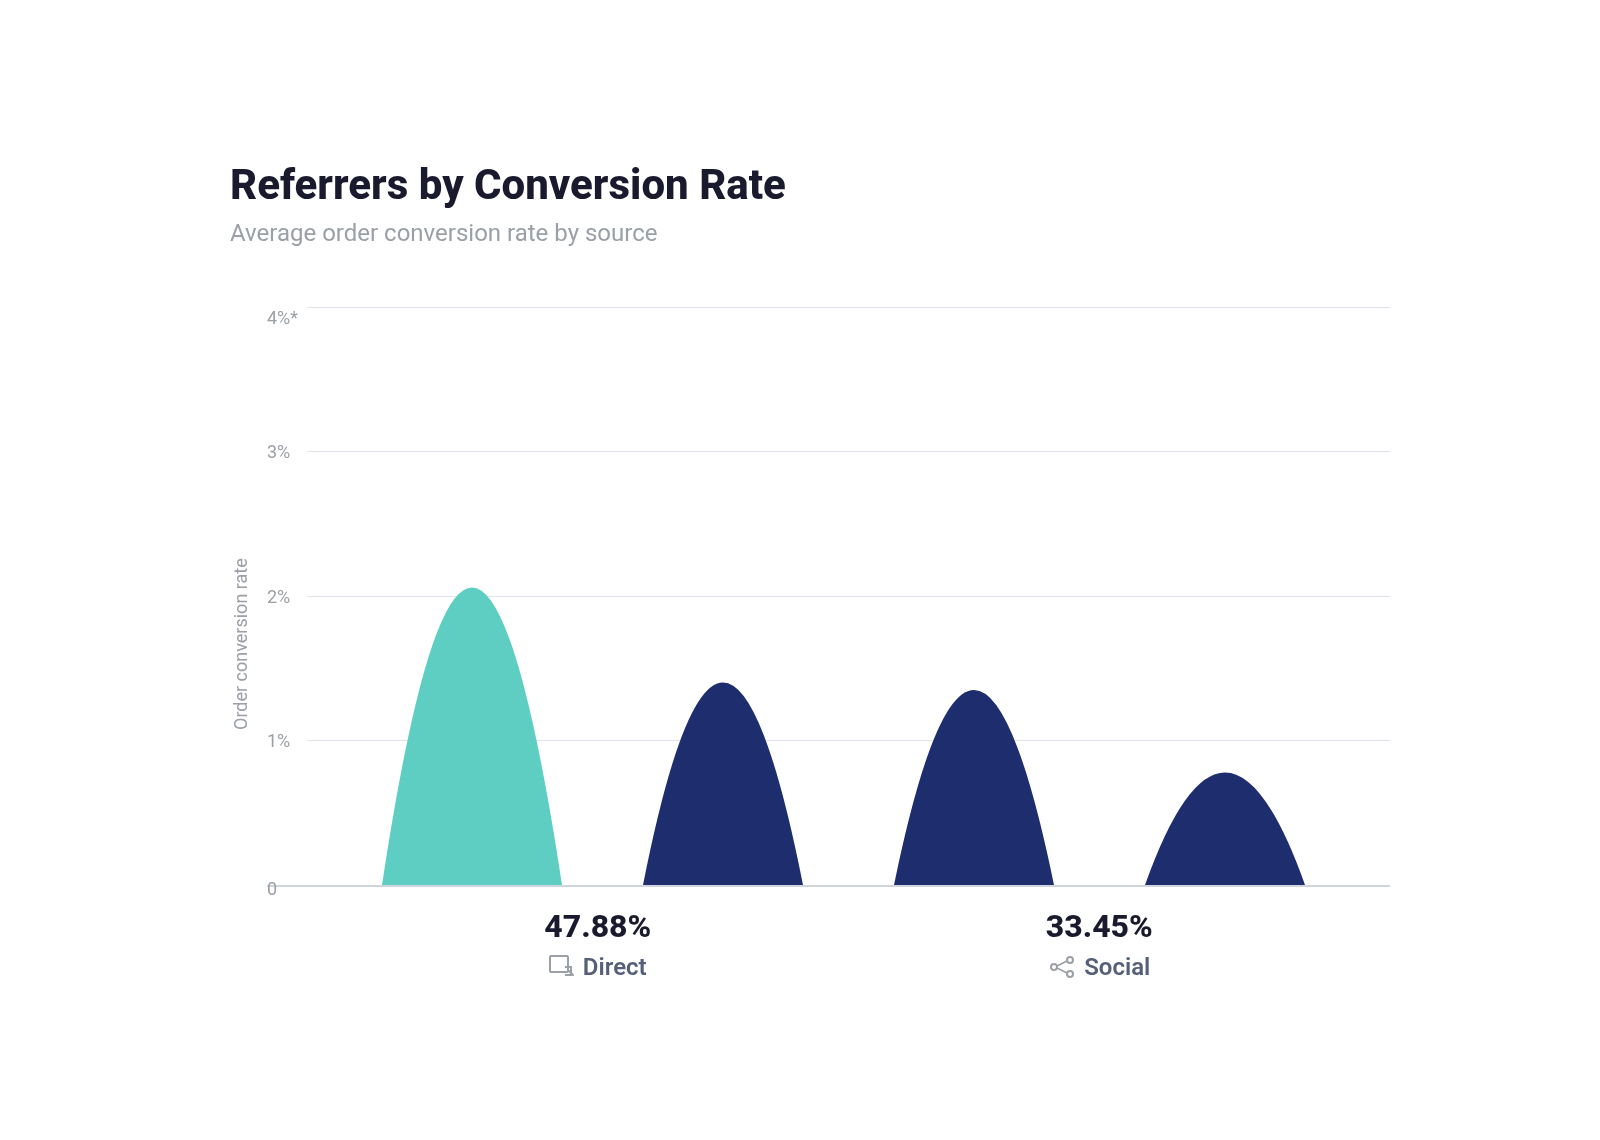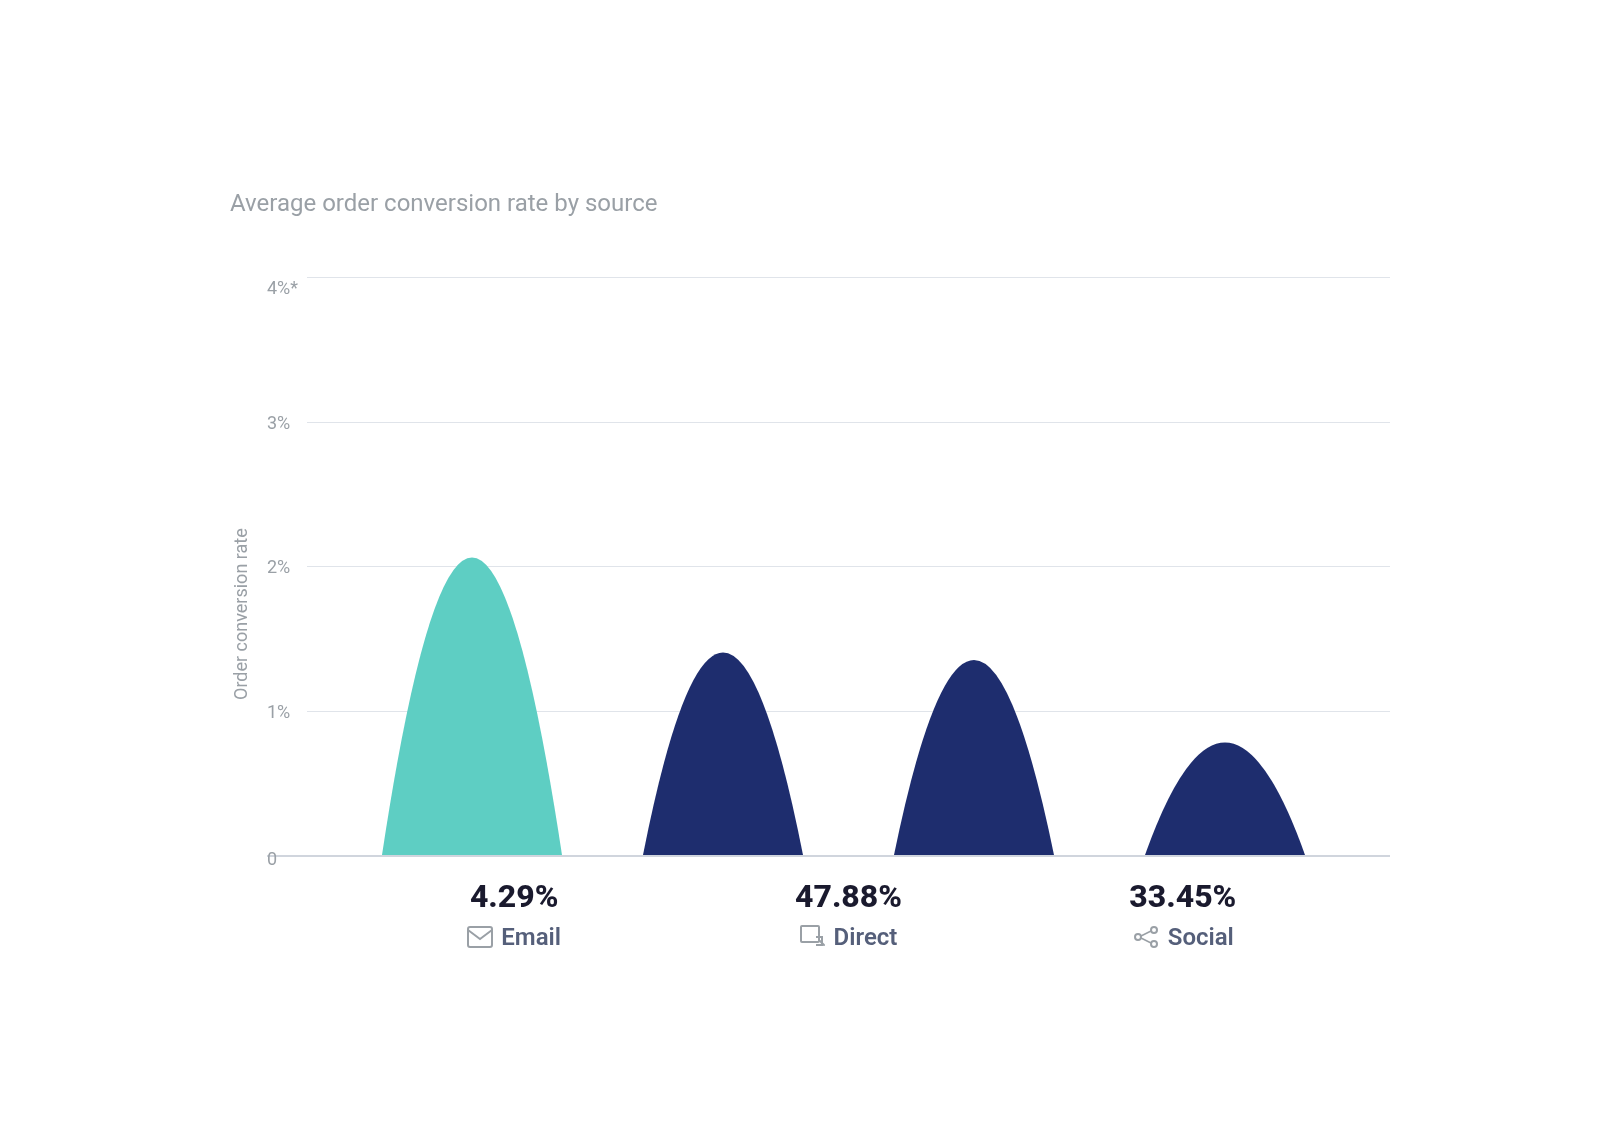--- a/index.html
+++ b/index.html
@@ -134,20 +134,21 @@
       color: #555f7a;
       display: flex;
       align-items: center;
       gap: 8px;
     }
   </style>
 </head>
 <body>
 
 <div class="chart-container">
+  <h1 class="chart-title">Referrers by Conversion Rate</h1>
   <p class="chart-subtitle">Average order conversion rate by source</p>
 
   <div class="chart-area">
     <div class="y-axis-label">Order conversion rate</div>
 
     <div class="chart-body">
       <div class="grid-and-bars">
 
         <div class="grid-lines">
           <span class="top-label">4%*</span>
@@ -185,30 +186,20 @@
             <svg class="mountain-svg" viewBox="0 0 200 565" height="565" preserveAspectRatio="none">
               <path d="M20,565 Q100,340 180,565 Z" fill="#1e2d6e"></path>
             </svg>
           </div>
 
         </div>
       </div>
 
       <div class="labels-row">
 
-        <div class="bar-label-group">
-          <span class="bar-percentage">4.29%</span>
-          <span class="bar-name">
-            <svg width="26" height="22" viewBox="0 0 26 22">
-              <rect x="1" y="1" width="24" height="20" rx="2" fill="none" stroke="#9aa0a6" stroke-width="2"></rect>
-              <path d="M1 4 L13 13 L25 4" fill="none" stroke="#9aa0a6" stroke-width="2"></path>
-            </svg>
-            Email
-          </span>
-        </div>
 
 
         <div class="bar-label-group">
           <span class="bar-percentage">47.88%</span>
           <span class="bar-name">
             <svg width="26" height="24" viewBox="0 0 26 24">
               <rect x="1" y="1" width="18" height="16" rx="1" fill="none" stroke="#9aa0a6" stroke-width="2"></rect>
               <path d="M16 12 L22 12 L22 20 L16 20" fill="none" stroke="#9aa0a6" stroke-width="2"></path>
               <path d="M20 16 L24 20" fill="none" stroke="#9aa0a6" stroke-width="2" stroke-linecap="round"></path>
             </svg>

